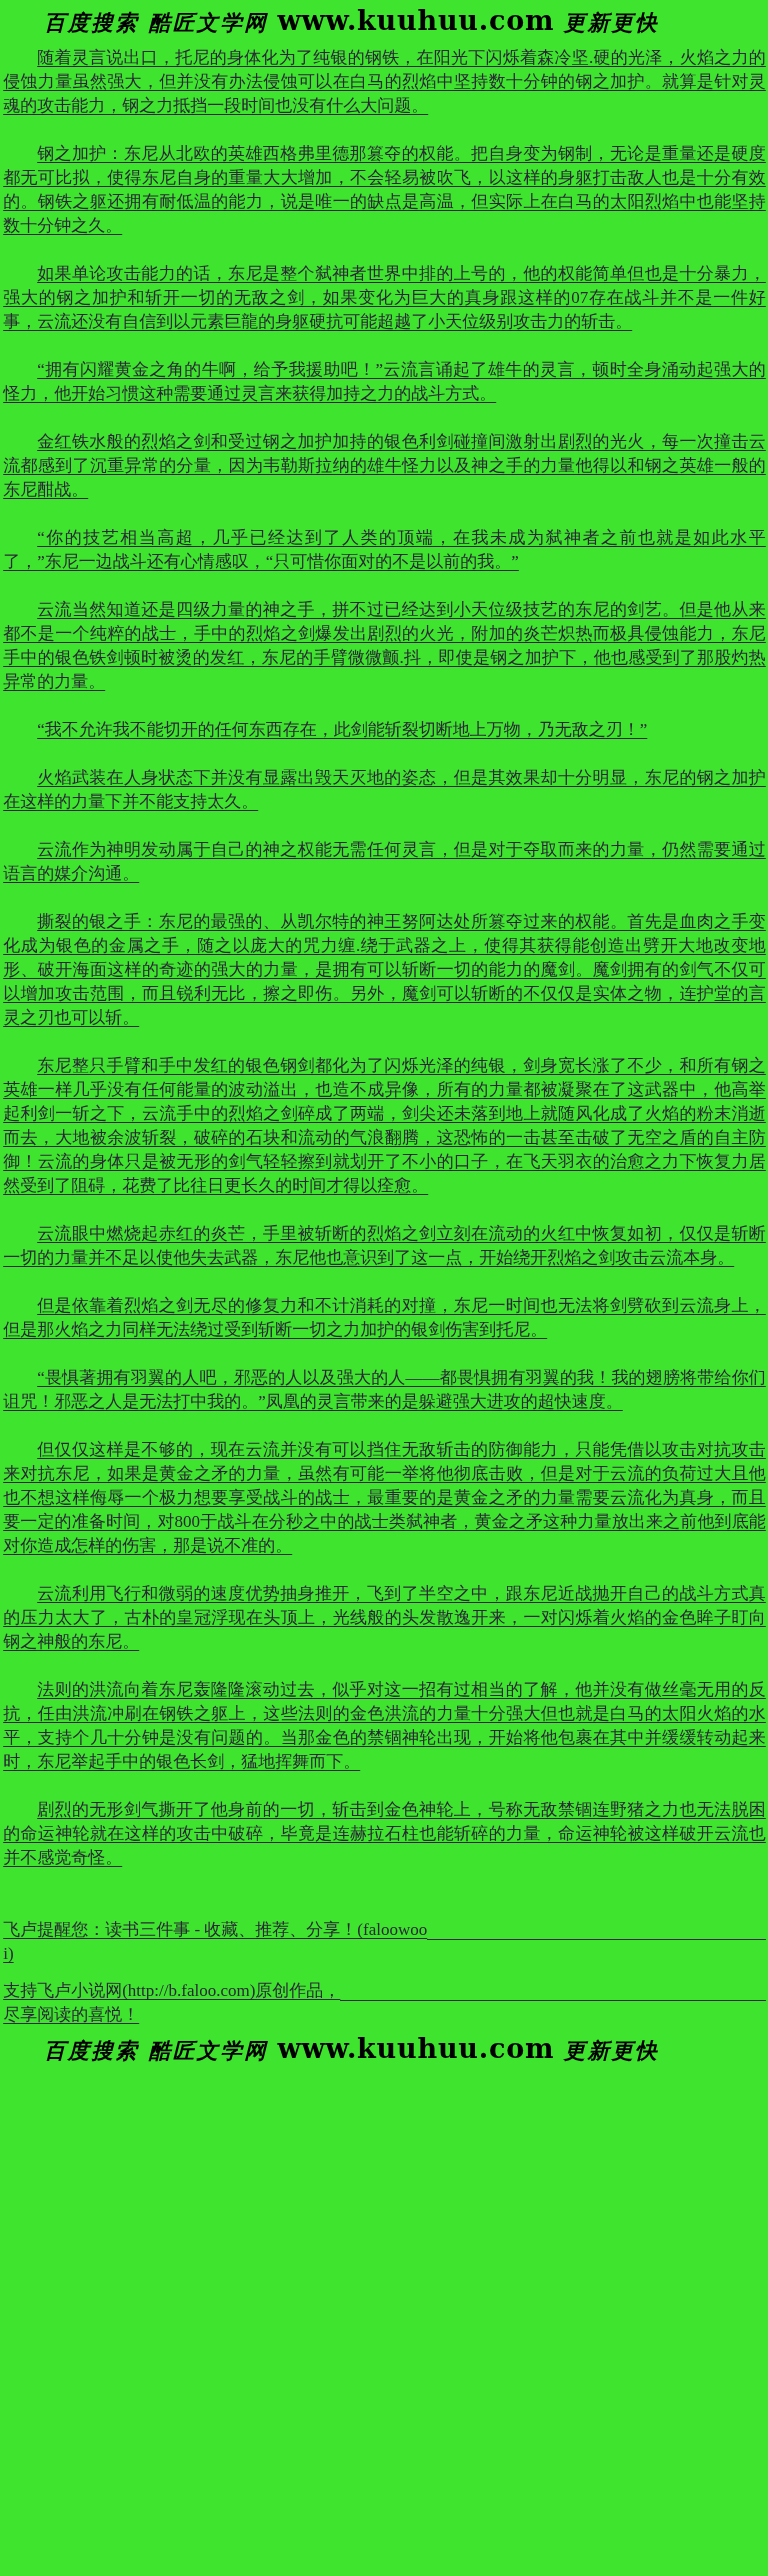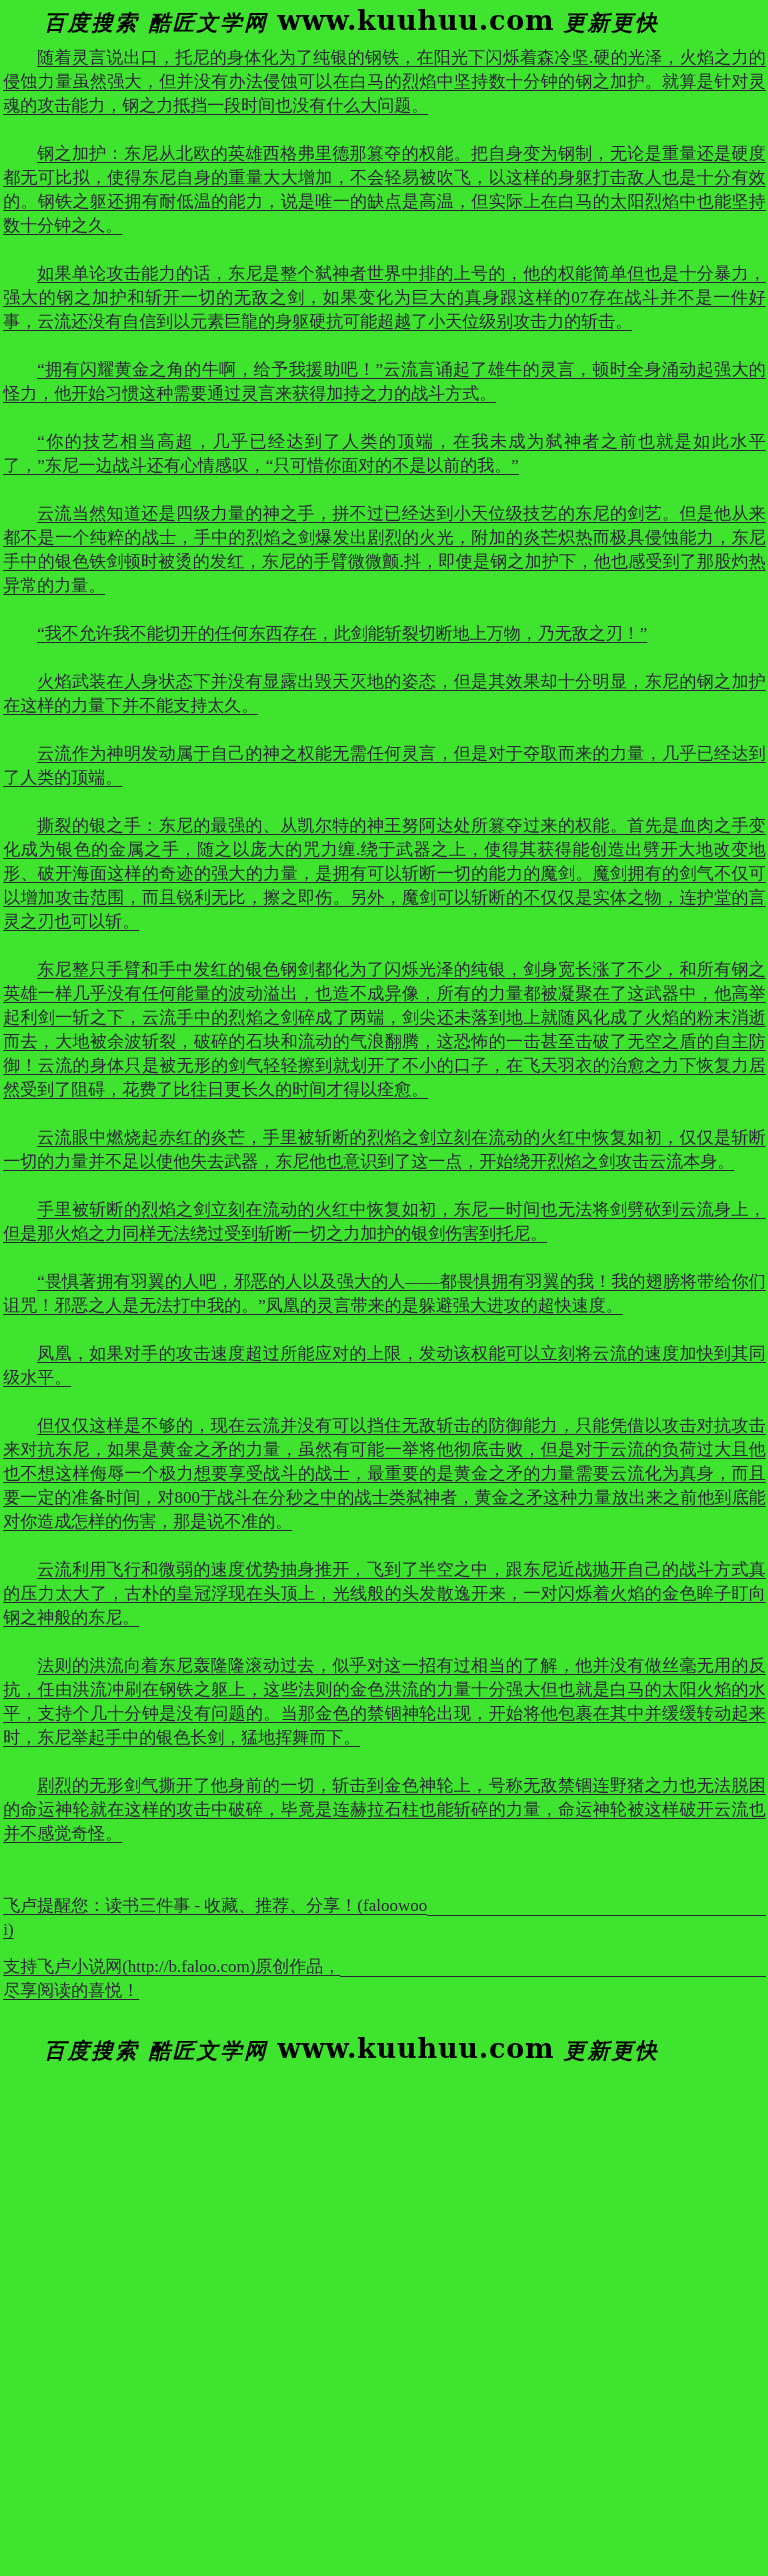--- a/index.html
+++ b/index.html
@@ -79,31 +79,31 @@
     <span class="wm-url">www.kuuhuu.com</span>
     <span class="wm-cn">更新更快</span>
   </div>
 
   <div class="content">
     <div>
         <p class="para">随着灵言说出口，托尼的身体化为了纯银的钢铁，在阳光下闪烁着森冷坚.硬的光泽，火焰之力的侵蚀力量虽然强大，但并没有办法侵蚀可以在白马的烈焰中坚持数十分钟的钢之加护。就算是针对灵魂的攻击能力，钢之力抵挡一段时间也没有什么大问题。</p>
         <p class="para">钢之加护：东尼从北欧的英雄西格弗里德那篡夺的权能。把自身变为钢制，无论是重量还是硬度都无可比拟，使得东尼自身的重量大大增加，不会轻易被吹飞，以这样的身躯打击敌人也是十分有效的。钢铁之躯还拥有耐低温的能力，说是唯一的缺点是高温，但实际上在白马的太阳烈焰中也能坚持数十分钟之久。</p>
         <p class="para">如果单论攻击能力的话，东尼是整个弑神者世界中排的上号的，他的权能简单但也是十分暴力，强大的钢之加护和斩开一切的无敌之剑，如果变化为巨大的真身跟这样的07存在战斗并不是一件好事，云流还没有自信到以元素巨龍的身躯硬抗可能超越了小天位级别攻击力的斩击。</p>
         <p class="para">“拥有闪耀黄金之角的牛啊，给予我援助吧！”云流言诵起了雄牛的灵言，顿时全身涌动起强大的怪力，他开始习惯这种需要通过灵言来获得加持之力的战斗方式。</p>
+        <p class="para">金红铁水般的烈焰之剑和受过钢之加护加持的银色利剑碰撞间激射出剧烈的光火，每一次撞击云流都感到了沉重异常的分量，因为韦勒斯拉纳的雄牛怪力以及神之手的力量他得以和钢之英雄一般的东尼酣战。</p>
         <p class="para">“你的技艺相当高超，几乎已经达到了人类的顶端，在我未成为弑神者之前也就是如此水平了，”东尼一边战斗还有心情感叹，“只可惜你面对的不是以前的我。”</p>
         <p class="para">云流当然知道还是四级力量的神之手，拼不过已经达到小天位级技艺的东尼的剑艺。但是他从来都不是一个纯粹的战士，手中的烈焰之剑爆发出剧烈的火光，附加的炎芒炽热而极具侵蚀能力，东尼手中的银色铁剑顿时被烫的发红，东尼的手臂微微颤.抖，即使是钢之加护下，他也感受到了那股灼热异常的力量。</p>
         <p class="para">“我不允许我不能切开的任何东西存在，此剑能斩裂切断地上万物，乃无敌之刃！”</p>
         <p class="para">火焰武装在人身状态下并没有显露出毁天灭地的姿态，但是其效果却十分明显，东尼的钢之加护在这样的力量下并不能支持太久。</p>
-        <p class="para">云流作为神明发动属于自己的神之权能无需任何灵言，但是对于夺取而来的力量，几乎已经达到了人类的顶端。</p>
+        <p class="para">云流作为神明发动属于自己的神之权能无需任何灵言，但是对于夺取而来的力量，仍然需要通过语言的媒介沟通。</p>
         <p class="para">撕裂的银之手：东尼的最强的、从凯尔特的神王努阿达处所篡夺过来的权能。首先是血肉之手变化成为银色的金属之手，随之以庞大的咒力缠.绕于武器之上，使得其获得能创造出劈开大地改变地形、破开海面这样的奇迹的强大的力量，是拥有可以斩断一切的能力的魔剑。魔剑拥有的剑气不仅可以增加攻击范围，而且锐利无比，擦之即伤。另外，魔剑可以斩断的不仅仅是实体之物，连护堂的言灵之刃也可以斩。</p>
         <p class="para">东尼整只手臂和手中发红的银色钢剑都化为了闪烁光泽的纯银，剑身宽长涨了不少，和所有钢之英雄一样几乎没有任何能量的波动溢出，也造不成异像，所有的力量都被凝聚在了这武器中，他高举起利剑一斩之下，云流手中的烈焰之剑碎成了两端，剑尖还未落到地上就随风化成了火焰的粉末消逝而去，大地被余波斩裂，破碎的石块和流动的气浪翻腾，这恐怖的一击甚至击破了无空之盾的自主防御！云流的身体只是被无形的剑气轻轻擦到就划开了不小的口子，在飞天羽衣的治愈之力下恢复力居然受到了阻碍，花费了比往日更长久的时间才得以痊愈。</p>
         <p class="para">云流眼中燃烧起赤红的炎芒，手里被斩断的烈焰之剑立刻在流动的火红中恢复如初，仅仅是斩断一切的力量并不足以使他失去武器，东尼他也意识到了这一点，开始绕开烈焰之剑攻击云流本身。</p>
-        <p class="para">手里被斩断的烈焰之剑立刻在流动的火红中恢复如初，东尼一时间也无法将剑劈砍到云流身上，但是那火焰之力同样无法绕过受到斩断一切之力加护的银剑伤害到托尼。</p>
+        <p class="para">但是依靠着烈焰之剑无尽的修复力和不计消耗的对撞，东尼一时间也无法将剑劈砍到云流身上，但是那火焰之力同样无法绕过受到斩断一切之力加护的银剑伤害到托尼。</p>
         <p class="para">“畏惧著拥有羽翼的人吧，邪恶的人以及强大的人——都畏惧拥有羽翼的我！我的翅膀将带给你们诅咒！邪恶之人是无法打中我的。”凤凰的灵言带来的是躲避强大进攻的超快速度。</p>
-        <p class="para">凤凰，如果对手的攻击速度超过所能应对的上限，发动该权能可以立刻将云流的速度加快到其同级水平。</p>
         <p class="para">但仅仅这样是不够的，现在云流并没有可以挡住无敌斩击的防御能力，只能凭借以攻击对抗攻击来对抗东尼，如果是黄金之矛的力量，虽然有可能一举将他彻底击败，但是对于云流的负荷过大且他也不想这样侮辱一个极力想要享受战斗的战士，最重要的是黄金之矛的力量需要云流化为真身，而且要一定的准备时间，对800于战斗在分秒之中的战士类弑神者，黄金之矛这种力量放出来之前他到底能对你造成怎样的伤害，那是说不准的。</p>
         <p class="para">云流利用飞行和微弱的速度优势抽身推开，飞到了半空之中，跟东尼近战抛开自己的战斗方式真的压力太大了，古朴的皇冠浮现在头顶上，光线般的头发散逸开来，一对闪烁着火焰的金色眸子盯向钢之神般的东尼。</p>
         <p class="para">法则的洪流向着东尼轰隆隆滚动过去，似乎对这一招有过相当的了解，他并没有做丝毫无用的反抗，任由洪流冲刷在钢铁之躯上，这些法则的金色洪流的力量十分强大但也就是白马的太阳火焰的水平，支持个几十分钟是没有问题的。当那金色的禁锢神轮出现，开始将他包裹在其中并缓缓转动起来时，东尼举起手中的银色长剑，猛地挥舞而下。</p>
         <p class="para">剧烈的无形剑气撕开了他身前的一切，斩击到金色神轮上，号称无敌禁锢连野猪之力也无法脱困的命运神轮就在这样的攻击中破碎，毕竟是连赫拉石柱也能斩碎的力量，命运神轮被这样破开云流也并不感觉奇怪。</p>
       </div>
 
     <div class="notice gap2">
       <div class="notice-line">
         <span class="txt">飞卢提醒您：读书三件事 - 收藏、推荐、分享！(faloowoo</span>
         <span class="fill"></span>

